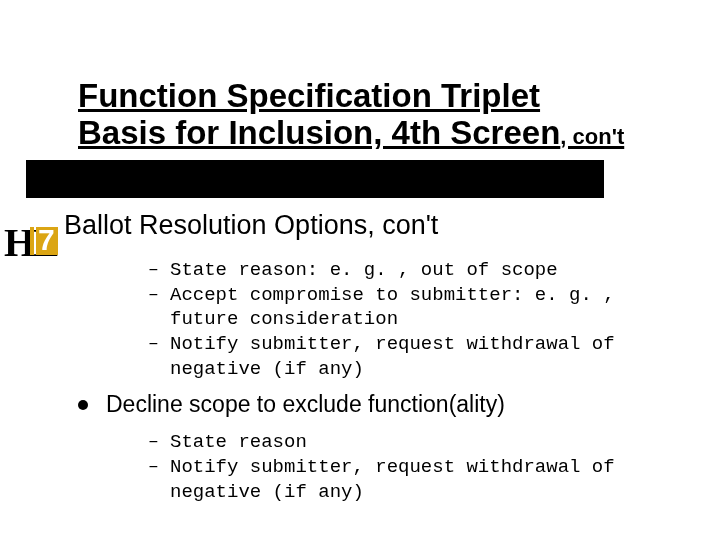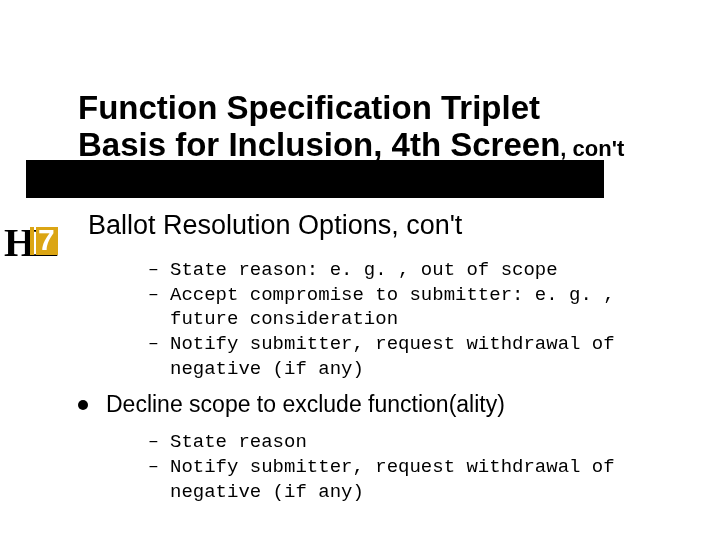--- a/index.html
+++ b/index.html
@@ -14,26 +14,27 @@
   }
   .slide {
     position: relative;
     width: 720px;
     height: 540px;
     box-sizing: border-box;
   }
   .title {
     position: absolute;
     left: 78px;
-    top: 90px;
+    top: 78px;
     width: 600px;
     font-size: 33px;
     font-weight: bold;
     line-height: 1.12;
     letter-spacing: 0px;
+    text-decoration: underline;
   }
   .title .line2-suffix {
     font-size: 22px;
     font-weight: bold;
     text-align: center;
   }
   .black-bar {
     position: absolute;
     left: 26px;
     top: 160px;
@@ -79,21 +80,21 @@
   .logo .bar {
     position: absolute;
     left: 25px;
     top: 2px;
     width: 4px;
     height: 28px;
     background: #dba514;
   }
   .subheading {
     position: absolute;
-    left: 88px;
+    left: 64px;
     top: 210px;
     font-size: 27px;
     font-weight: normal;
   }
   .content {
     position: absolute;
     left: 78px;
     top: 246px;
     width: 600px;
   }

